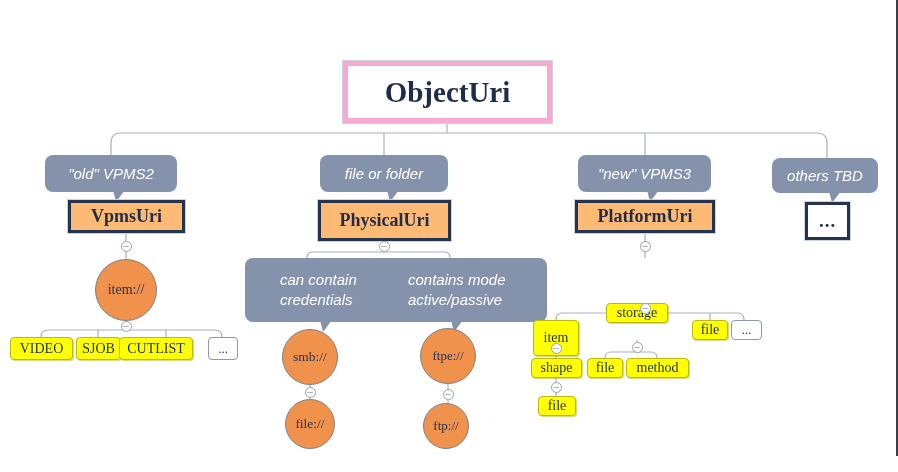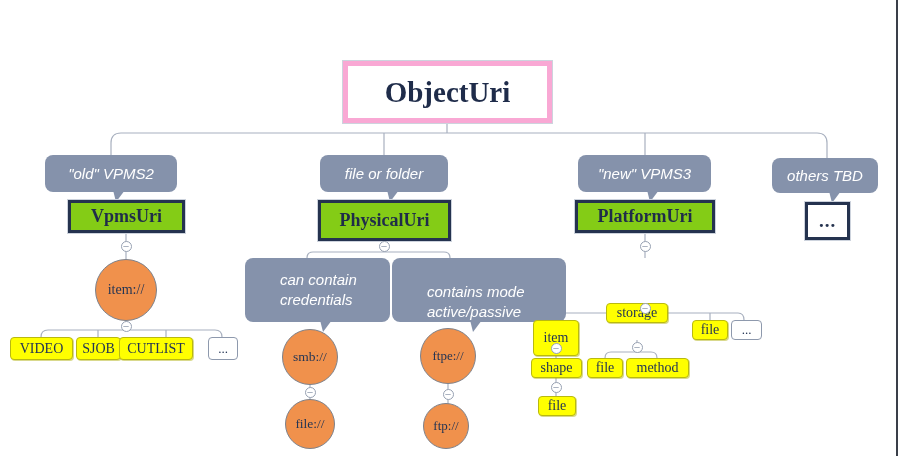--- a/index.html
+++ b/index.html
@@ -12,21 +12,21 @@
           display:flex;align-items:center;justify-content:center;
           font-style:italic;font-size:15px;font-family:"Liberation Sans",sans-serif;}
   .bubble .label{white-space:pre-line;line-height:1.32;}
   .bubble.leftalign{justify-content:flex-start;padding-left:20px;}
   .bubble.leftalign .label{padding-left:15px;}
   .tail{position:absolute;bottom:-10px;width:0;height:0;
         border-top:12px solid #8592ab;border-left:3px solid transparent;
         border-right:9px solid transparent;}
 
   
-  .uribox{position:absolute;background:#84cc16;border:3px solid #25334f;box-sizing:border-box;
+  .uribox{position:absolute;background:#fdba74;border:3px solid #25334f;box-sizing:border-box;
           display:flex;align-items:center;justify-content:center;
           font-family:"Liberation Serif",serif;font-weight:bold;color:#1f2c4a;
           font-size:18px;box-shadow:0 0 0 1px #cdd3dd;}
   .rootbox{position:absolute;background:#fff;border:5px solid #f9a8d4;box-sizing:border-box;
            display:flex;align-items:center;justify-content:center;
            font-family:"Liberation Serif",serif;font-weight:bold;color:#1f2c4a;
            font-size:29px;box-shadow:0 0 0 1px #cdd3dd;}
 
   
   .circle{position:absolute;background:#f0914c;border:1px solid #7d828c;border-radius:50%;
@@ -121,21 +121,21 @@
     <div class="tail" style="left:67px;"></div>
   </div>
   <div class="uribox" style="left:318px;top:200px;width:133px;height:41px;">
     <span>PhysicalUri</span>
   </div>
   <div class="bubble leftalign" style="left:245px;top:258px;width:125px;height:64px;">
     <span class="label">can contain
 credentials</span>
     <div class="tail" style="left:75px;"></div>
   </div>
-  <div class="bubble leftalign" style="left:392px;top:258px;width:154px;height:64px;align-items:flex-end;">
+  <div class="bubble leftalign" style="left:373px;top:258px;width:154px;height:64px;">
     <span class="label">contains mode
 active/passive</span>
     <div class="tail" style="left:78px;"></div>
   </div>
   <div class="circle" style="left:282px;top:329px;width:56px;height:56px;font-size:13.5px;">
     <span>smb://</span>
   </div>
   <div class="circle" style="left:285px;top:399px;width:50px;height:50px;font-size:13.5px;">
     <span>file://</span>
   </div>

